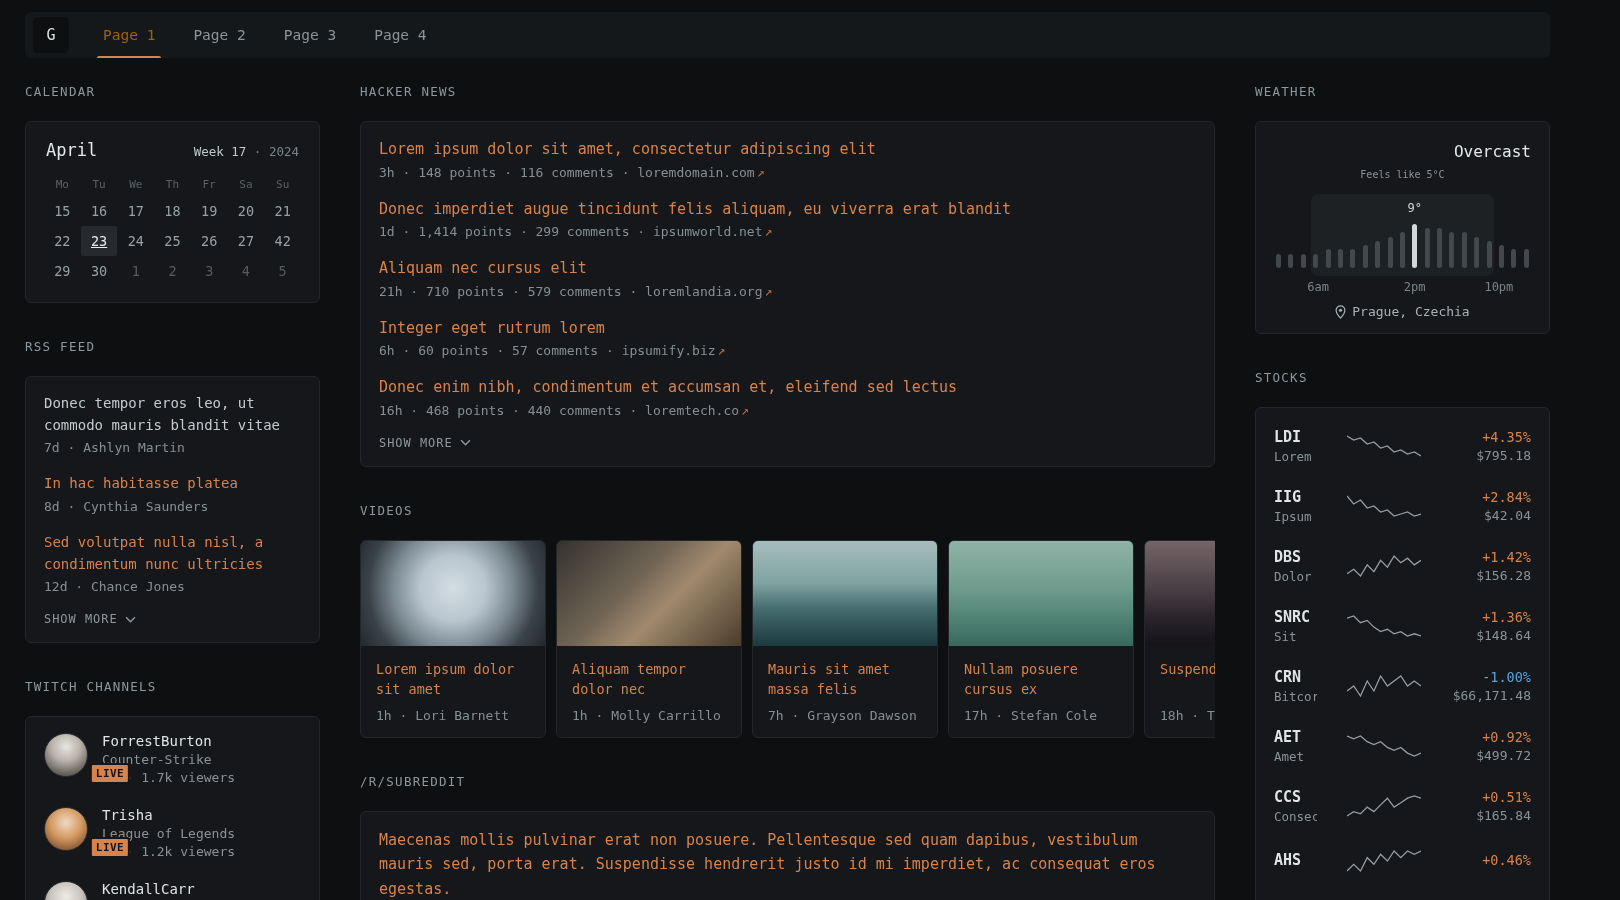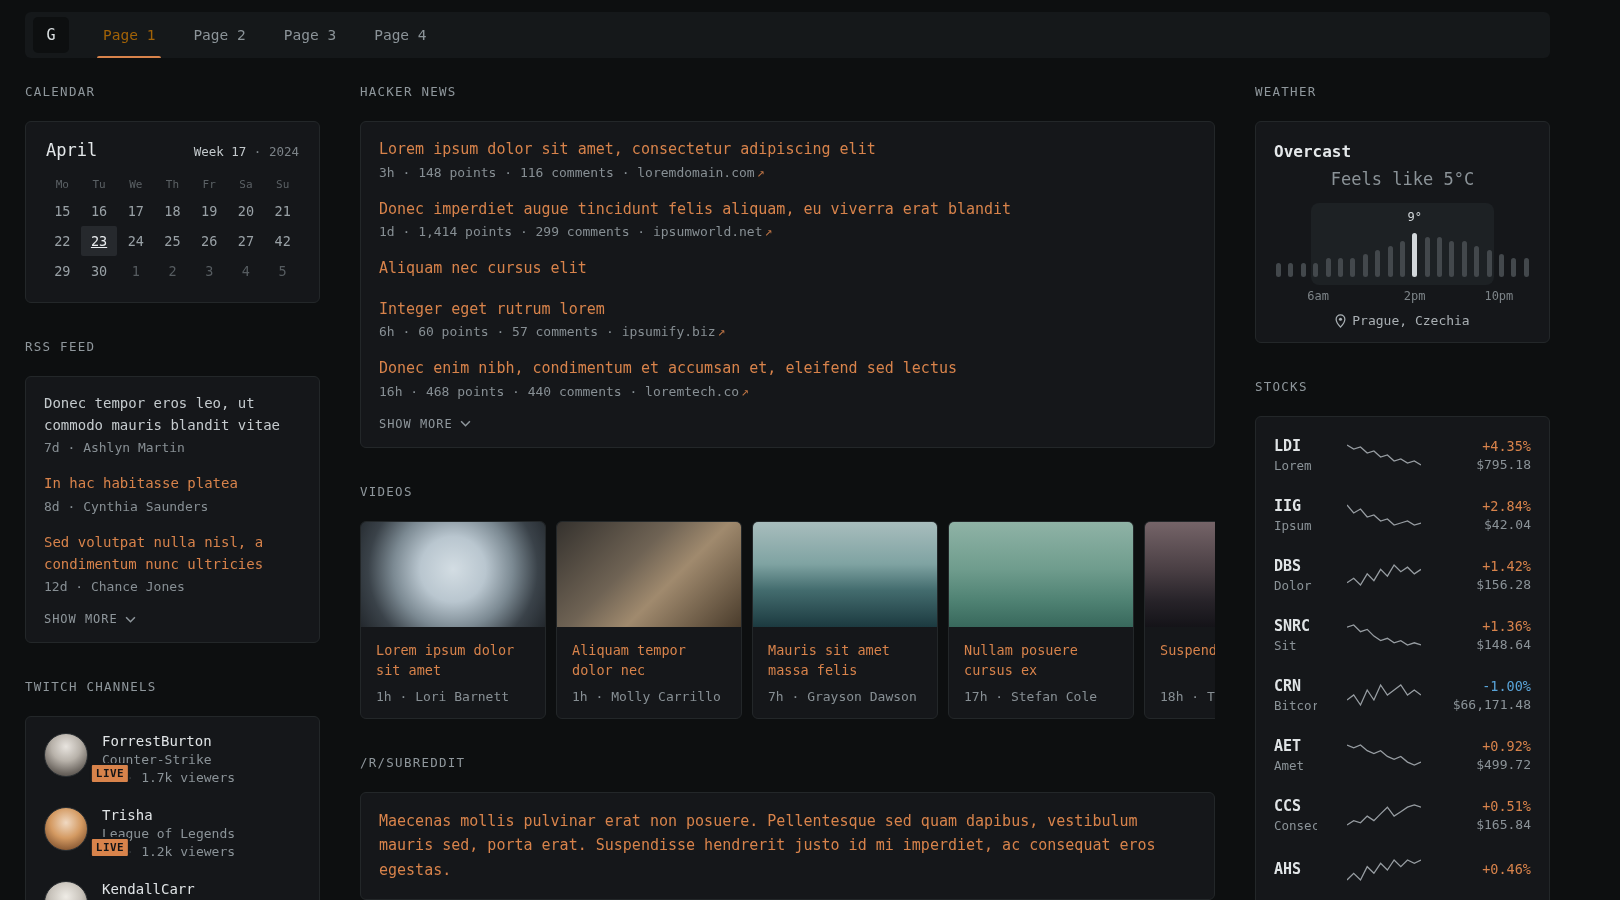--- a/index.html
+++ b/index.html
@@ -90,22 +90,22 @@
   .thumb-2 { background:linear-gradient(135deg,#35322e 0%,#6f6354 40%,#a08a6e 60%,#4a3c2c 100%); }
   .thumb-3 { background:linear-gradient(180deg,#a8bdbd 0%,#7fa3a2 40%,#436c6e 65%,#1c3a40 100%); }
   .thumb-4 { background:linear-gradient(180deg,#8fb3a6 0%,#6f9c8d 45%,#4f8273 75%,#38685c 100%); }
   .thumb-5 { background:linear-gradient(180deg,#756468 0%,#4a3f44 45%,#272329 75%,#141318 100%); }
   .video-body { padding:13px 15px 14px; }
   .video-title { font-size:13.5px; line-height:1.55; color:var(--accent); height:42px; overflow:hidden; }
   .video-meta { font-size:13px; color:#878f94; margin-top:7px; white-space:nowrap; }
 
   
   .weather-card { padding:18px 18px 14px; }
-  .w-cond { text-align:left; font-size:16px; color:#e4e8ea; margin-top:2px;font-weight:bold; }
-  .w-feels { text-align:center; font-size:17px; color:#8b9398; margin-top:8px; }
+  .w-cond { text-align:right; font-size:16px; color:#e4e8ea; margin-top:2px; }
+  .w-feels { text-align:center; font-size:10px; color:#8b9398; margin-top:8px; }
   .w-chart { position:relative; height:100px; margin-top:14px; }
   .w-band { position:absolute; top:0; bottom:18px; background:#1d2124; border-radius:8px; }
   .w-bars { position:absolute; left:2px; right:2px; bottom:26px; height:46px;
             display:flex; align-items:flex-end; justify-content:space-between; }
   .wbar { width:5px; border-radius:3px; background:#43484c; }
   .wbar.current { background:#d2d7da; }
   .w-temp { position:absolute; top:7px; transform:translateX(-50%); font-size:12px; color:#d2d7da; }
   .w-times { position:absolute; left:2px; right:2px; bottom:0; height:14px; }
   .w-time { position:absolute; transform:translateX(-50%); font-size:12px; color:#7d8488; }
   .w-loc { display:flex; align-items:center; justify-content:center; gap:6px; margin-top:10px;
@@ -258,20 +258,21 @@
         <div class="feed-item">
           <div class="hn-title">Lorem ipsum dolor sit amet, consectetur adipiscing elit</div>
           <div class="feed-meta"><span>3h · 148 points · 116 comments · </span><span class="src"><span>loremdomain.com</span><span class="arrow">↗</span></span></div>
         </div>
         <div class="feed-item">
           <div class="hn-title">Donec imperdiet augue tincidunt felis aliquam, eu viverra erat blandit</div>
           <div class="feed-meta"><span>1d · 1,414 points · 299 comments · </span><span class="src"><span>ipsumworld.net</span><span class="arrow">↗</span></span></div>
         </div>
         <div class="feed-item">
           <div class="hn-title">Aliquam nec cursus elit</div>
+          <div class="feed-meta"><span>21h · 710 points · 579 comments · </span><span class="src"><span>loremlandia.org</span><span class="arrow">↗</span></span></div>
         </div>
         <div class="feed-item">
           <div class="hn-title">Integer eget rutrum lorem</div>
           <div class="feed-meta"><span>6h · 60 points · 57 comments · </span><span class="src"><span>ipsumify.biz</span><span class="arrow">↗</span></span></div>
         </div>
         <div class="feed-item">
           <div class="hn-title">Donec enim nibh, condimentum et accumsan et, eleifend sed lectus</div>
           <div class="feed-meta"><span>16h · 468 points · 440 comments · </span><span class="src"><span>loremtech.co</span><span class="arrow">↗</span></span></div>
         </div>
         <div class="show-more">

